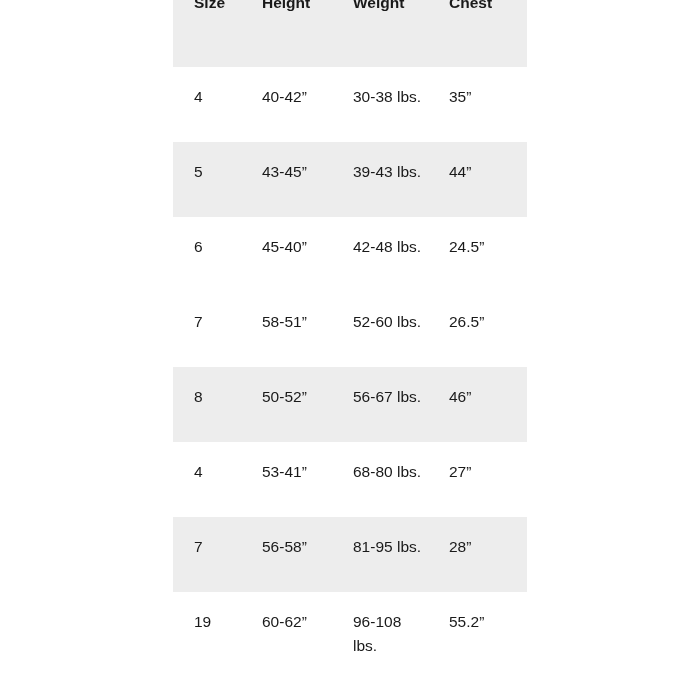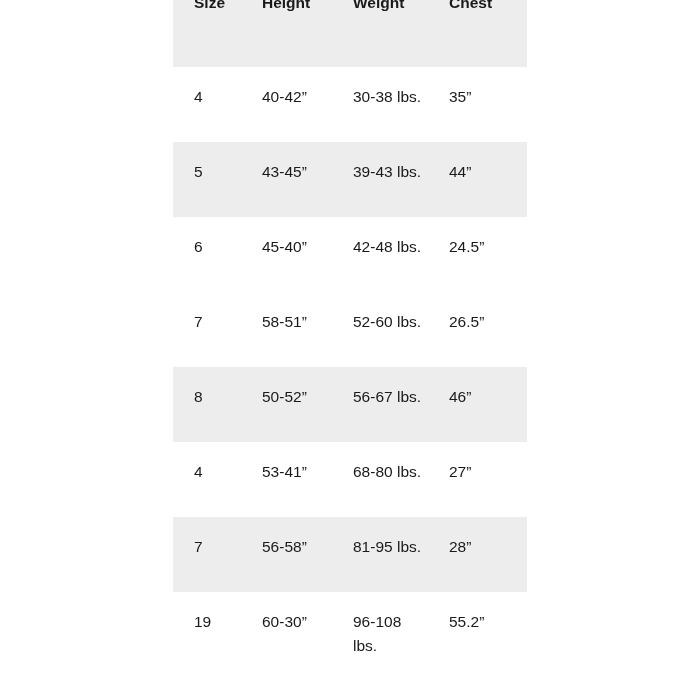--- a/index.html
+++ b/index.html
@@ -205,21 +205,21 @@
           </td>
           <td class="chest">
             <span>28”</span>
           </td>
         </tr>
         <tr>
           <td class="size">
             <span>19</span>
           </td>
           <td class="height">
-            <span>60-30”</span>
+            <span>60-62”</span>
           </td>
           <td class="weight">
             <span>96-108 lbs.</span>
           </td>
           <td class="chest">
             <span>55.2”</span>
           </td>
         </tr>
       </tbody>
   </table>

